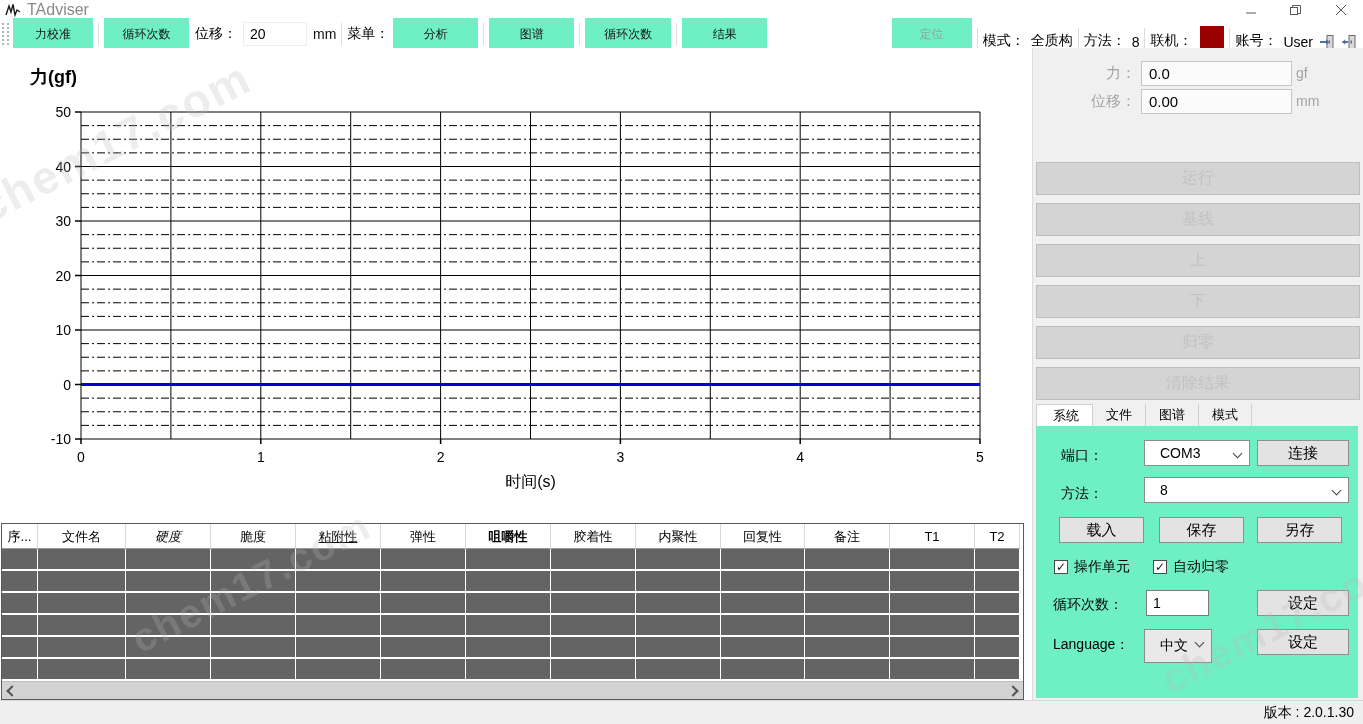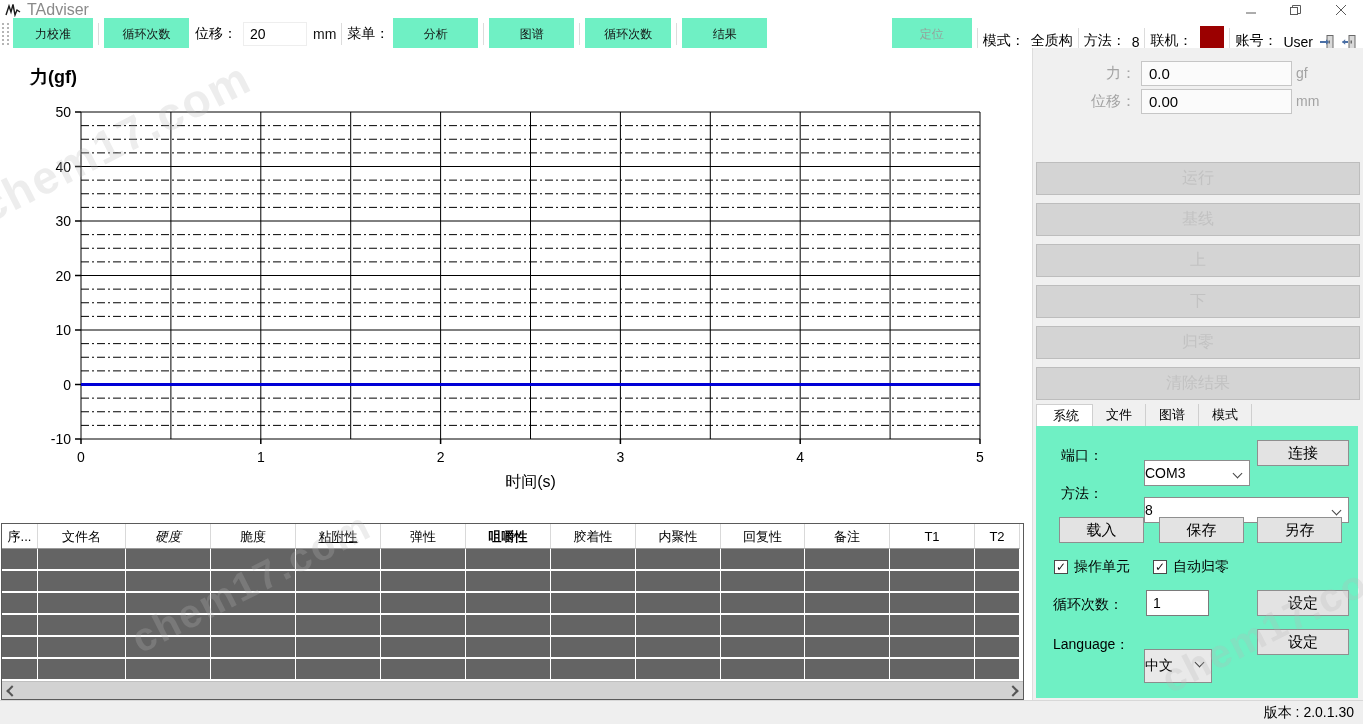--- a/index.html
+++ b/index.html
@@ -56,21 +56,21 @@
     color:#2aa06e;font-size:17px;font-family:inherit;}
   .sidebtns{position:absolute;left:3px;top:114px;width:324px;}
   .graybtn{width:324px;height:33px;background:#d4d4d4;border:1px solid #bdbdbd;box-sizing:border-box;
     color:#c2c2c2;font-size:16px;font-family:inherit;display:block;margin-bottom:8px;}
   .tabs{position:absolute;left:3px;top:356px;height:22px;display:flex;}
   .tab{padding:0 13px;line-height:21px;font-size:13px;color:#000;border-right:1px solid #cfcfcf;background:transparent;}
   .tab.active{background:#fff;border:1px solid #cfcfcf;border-bottom:none;padding-left:16px;}
   .greenpanel{position:absolute;left:3px;top:378px;width:322px;height:272px;background:#6ff0c4;}
   .plabel{position:absolute;font-size:14px;color:#000;white-space:nowrap;}
   .combo{position:absolute;background:#fff;border:1px solid #8c8c8c;box-sizing:border-box;
-    display:flex;align-items:center;font-size:14px;padding-left:0;color:#000;margin-top:20px;}
+    display:flex;align-items:center;font-size:14px;padding-left:15px;color:#000;}
   .combo .chevdn{position:absolute;right:8px;top:9px;width:6px;height:6px;border-left:1px solid #444;border-bottom:1px solid #444;transform:rotate(-45deg);}
   .combo.gray{background:#e9e9e9;}
   .pbtn{position:absolute;background:#e3e3e3;border:1px solid #8f8f8f;box-sizing:border-box;
     font-size:15px;font-family:inherit;color:#000;}
   .cbrow{position:absolute;display:flex;align-items:center;}
   .cb{width:14px;height:14px;background:#fff;border:1px solid #4a4a4a;box-sizing:border-box;
     display:flex;align-items:center;justify-content:center;font-size:12px;line-height:12px;color:#111;}
   .cblabel{font-size:14px;margin-left:6px;color:#000;}
   .pinput{position:absolute;border:1px solid #7a7a7a;background:#fff;font-size:14px;font-family:inherit;
     padding-left:6px;box-sizing:border-box;color:#000;}

